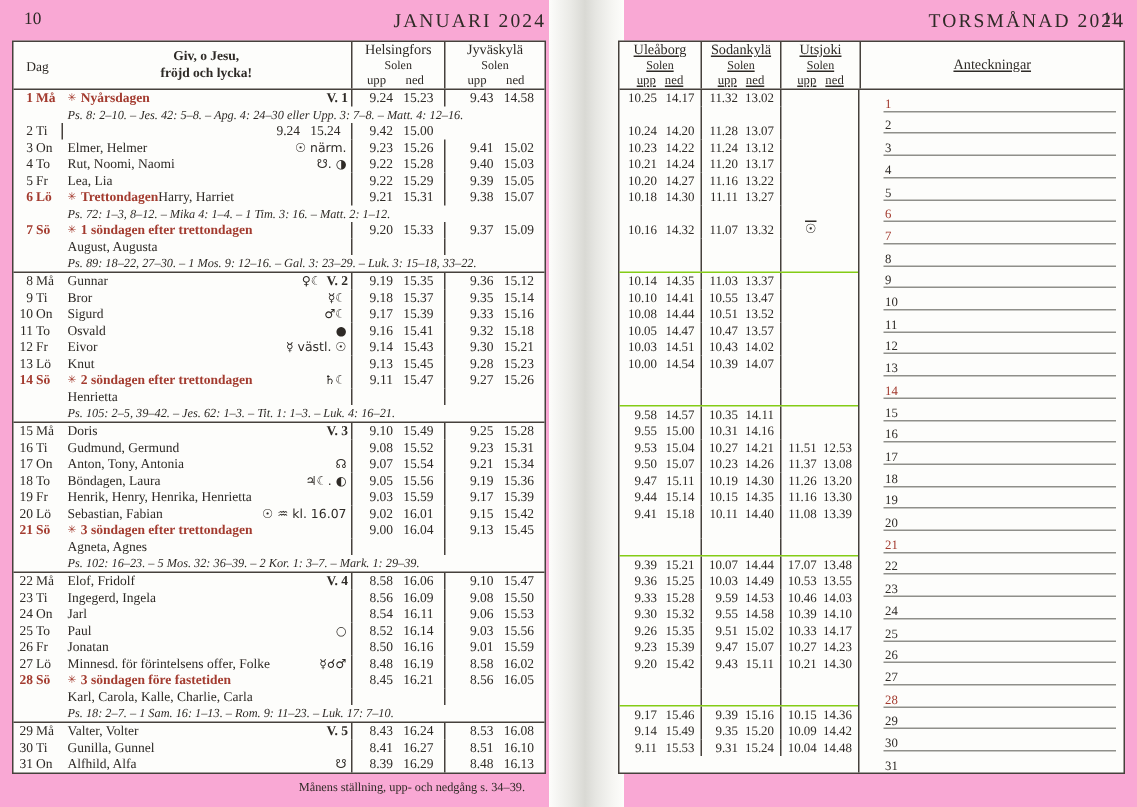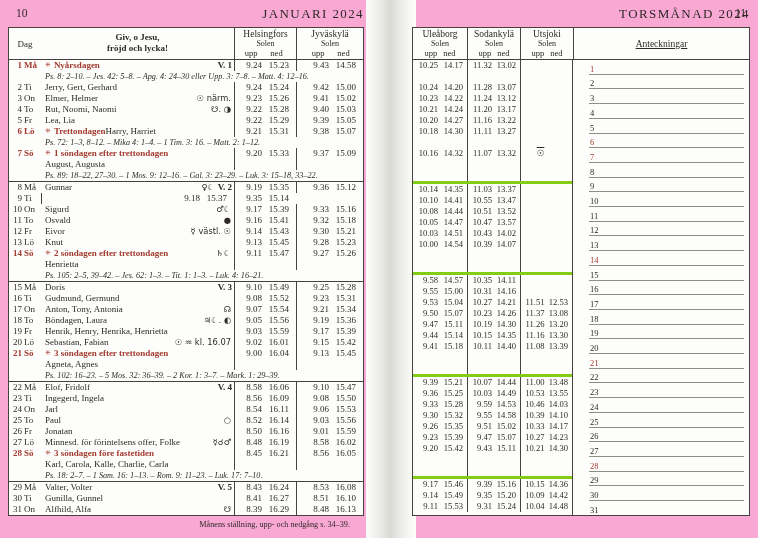--- a/index.html
+++ b/index.html
@@ -41,27 +41,27 @@
   .ps-row{height:11px;line-height:11px;font-style:italic;font-size:8.2px;padding-left:36px;white-space:nowrap;overflow:hidden;}
   .red{color:#a33b2f;}
   .redb{color:#a33b2f;font-weight:bold;}
   .pl-footer{font-size:8.2px;text-align:right;margin-top:4px;padding-right:14px;}
   
   .page-right{position:absolute;left:412px;top:6px;width:338px;}
   .pr-header{position:relative;height:17px;margin-bottom:4px;}
   .pr-pageno{position:absolute;right:4px;top:1px;}
   .notes-table{border:1.3px solid #46413c;background:#fdfdfb;}
   .nt-head{display:grid;grid-template-columns:54px 53px 53px 1fr;border-bottom:1.3px solid #46413c;height:31px;}
-  .nh-city{border-left:1px solid #46413c;text-align:center;line-height:10px;padding-top:1px;}
+  .nh-city{border-left:1px solid #46413c;text-align:center;line-height:10px;padding-top:1px;text-decoration:underline;}
   .nh-city:first-child{border-left:none;}
   .nh-notes{border-left:1px solid #46413c;display:flex;align-items:center;justify-content:center;font-size:9.5px;text-decoration:underline;}
   .nupdown{display:flex;justify-content:center;font-size:8.5px;line-height:10px;gap:6px;}
   .nt-body{position:relative;height:455px;}
   .suncols{position:absolute;left:0;top:0;width:160px;height:455px;border-right:1px solid #46413c;box-sizing:border-box;}
-  .swk-block{border-bottom:3px solid #84cc16;}
+  .swk-block{border-bottom:1px solid #84cc16;}
   .swk-block:last-child{border-bottom:none;}
   .sr{display:grid;grid-template-columns:54px 53px 52px;height:11px;line-height:11px;font-size:8.6px;}
   .sc{display:flex;justify-content:flex-end;padding-right:4px;}
   .sc2,.sc3{border-left:1px solid #46413c;}
   .st1{width:25px;text-align:right;}
   .st2{width:25px;text-align:right;}
   .sunsym{width:100%;text-align:center;text-decoration:overline;font-family:"DejaVu Sans","Liberation Sans",sans-serif;font-size:8.5px;padding-right:8px;}
   .notes-col{position:absolute;left:160px;right:0;top:0;height:455px;display:flex;flex-direction:column;}
   .note-slot{flex:1;position:relative;margin:0 5px 0 16px;border-bottom:1px solid #8f8f8a;}
   .note-slot:last-child{border-bottom:none;}
@@ -123,24 +123,20 @@
                 <span class="t1">9.43</span>
                 <span class="t2">14.58</span>
               </div>
             </div>
             <div class="ps-row">Ps. 8: 2–10. – Jes. 42: 5–8. – Apg. 4: 24–30 eller Upp. 3: 7–8. – Matt. 4: 12–16.</div>
             <div class="row">
               <div class="c-day">
                 <span class="dnum">2</span>
                 <span class="dwd">Ti</span>
               </div>
-              <div class="c-name">
-                <span>Jerry, Gert, Gerhard</span>
-                <span class="fill"></span>
-              </div>
               <div class="c-time">
                 <span class="t1">9.24</span>
                 <span class="t2">15.24</span>
               </div>
               <div class="c-time">
                 <span class="t1">9.42</span>
                 <span class="t2">15.00</span>
               </div>
             </div>
             <div class="row">
@@ -268,20 +264,25 @@
               </div>
               <div class="c-time">
                 <span class="t1">9.36</span>
                 <span class="t2">15.12</span>
               </div>
             </div>
             <div class="row">
               <div class="c-day">
                 <span class="dnum">9</span>
                 <span class="dwd">Ti</span>
+              </div>
+              <div class="c-name">
+                <span>Bror</span>
+                <span class="fill"></span>
+                <span class="sym">☿☾</span>
               </div>
               <div class="c-time">
                 <span class="t1">9.18</span>
                 <span class="t2">15.37</span>
               </div>
               <div class="c-time">
                 <span class="t1">9.35</span>
                 <span class="t2">15.14</span>
               </div>
             </div>
@@ -1061,21 +1062,21 @@
               <div class="sr">
                 <div class="sc sc1">
                   <span class="st1">9.39</span>
                   <span class="st2">15.21</span>
                 </div>
                 <div class="sc sc2">
                   <span class="st1">10.07</span>
                   <span class="st2">14.44</span>
                 </div>
                 <div class="sc sc3">
-                  <span class="st1">11.00</span>
+                  <span class="st1">17.07</span>
                   <span class="st2">13.48</span>
                 </div>
               </div>
               <div class="sr">
                 <div class="sc sc1">
                   <span class="st1">9.36</span>
                   <span class="st2">15.25</span>
                 </div>
                 <div class="sc sc2">
                   <span class="st1">10.03</span>

